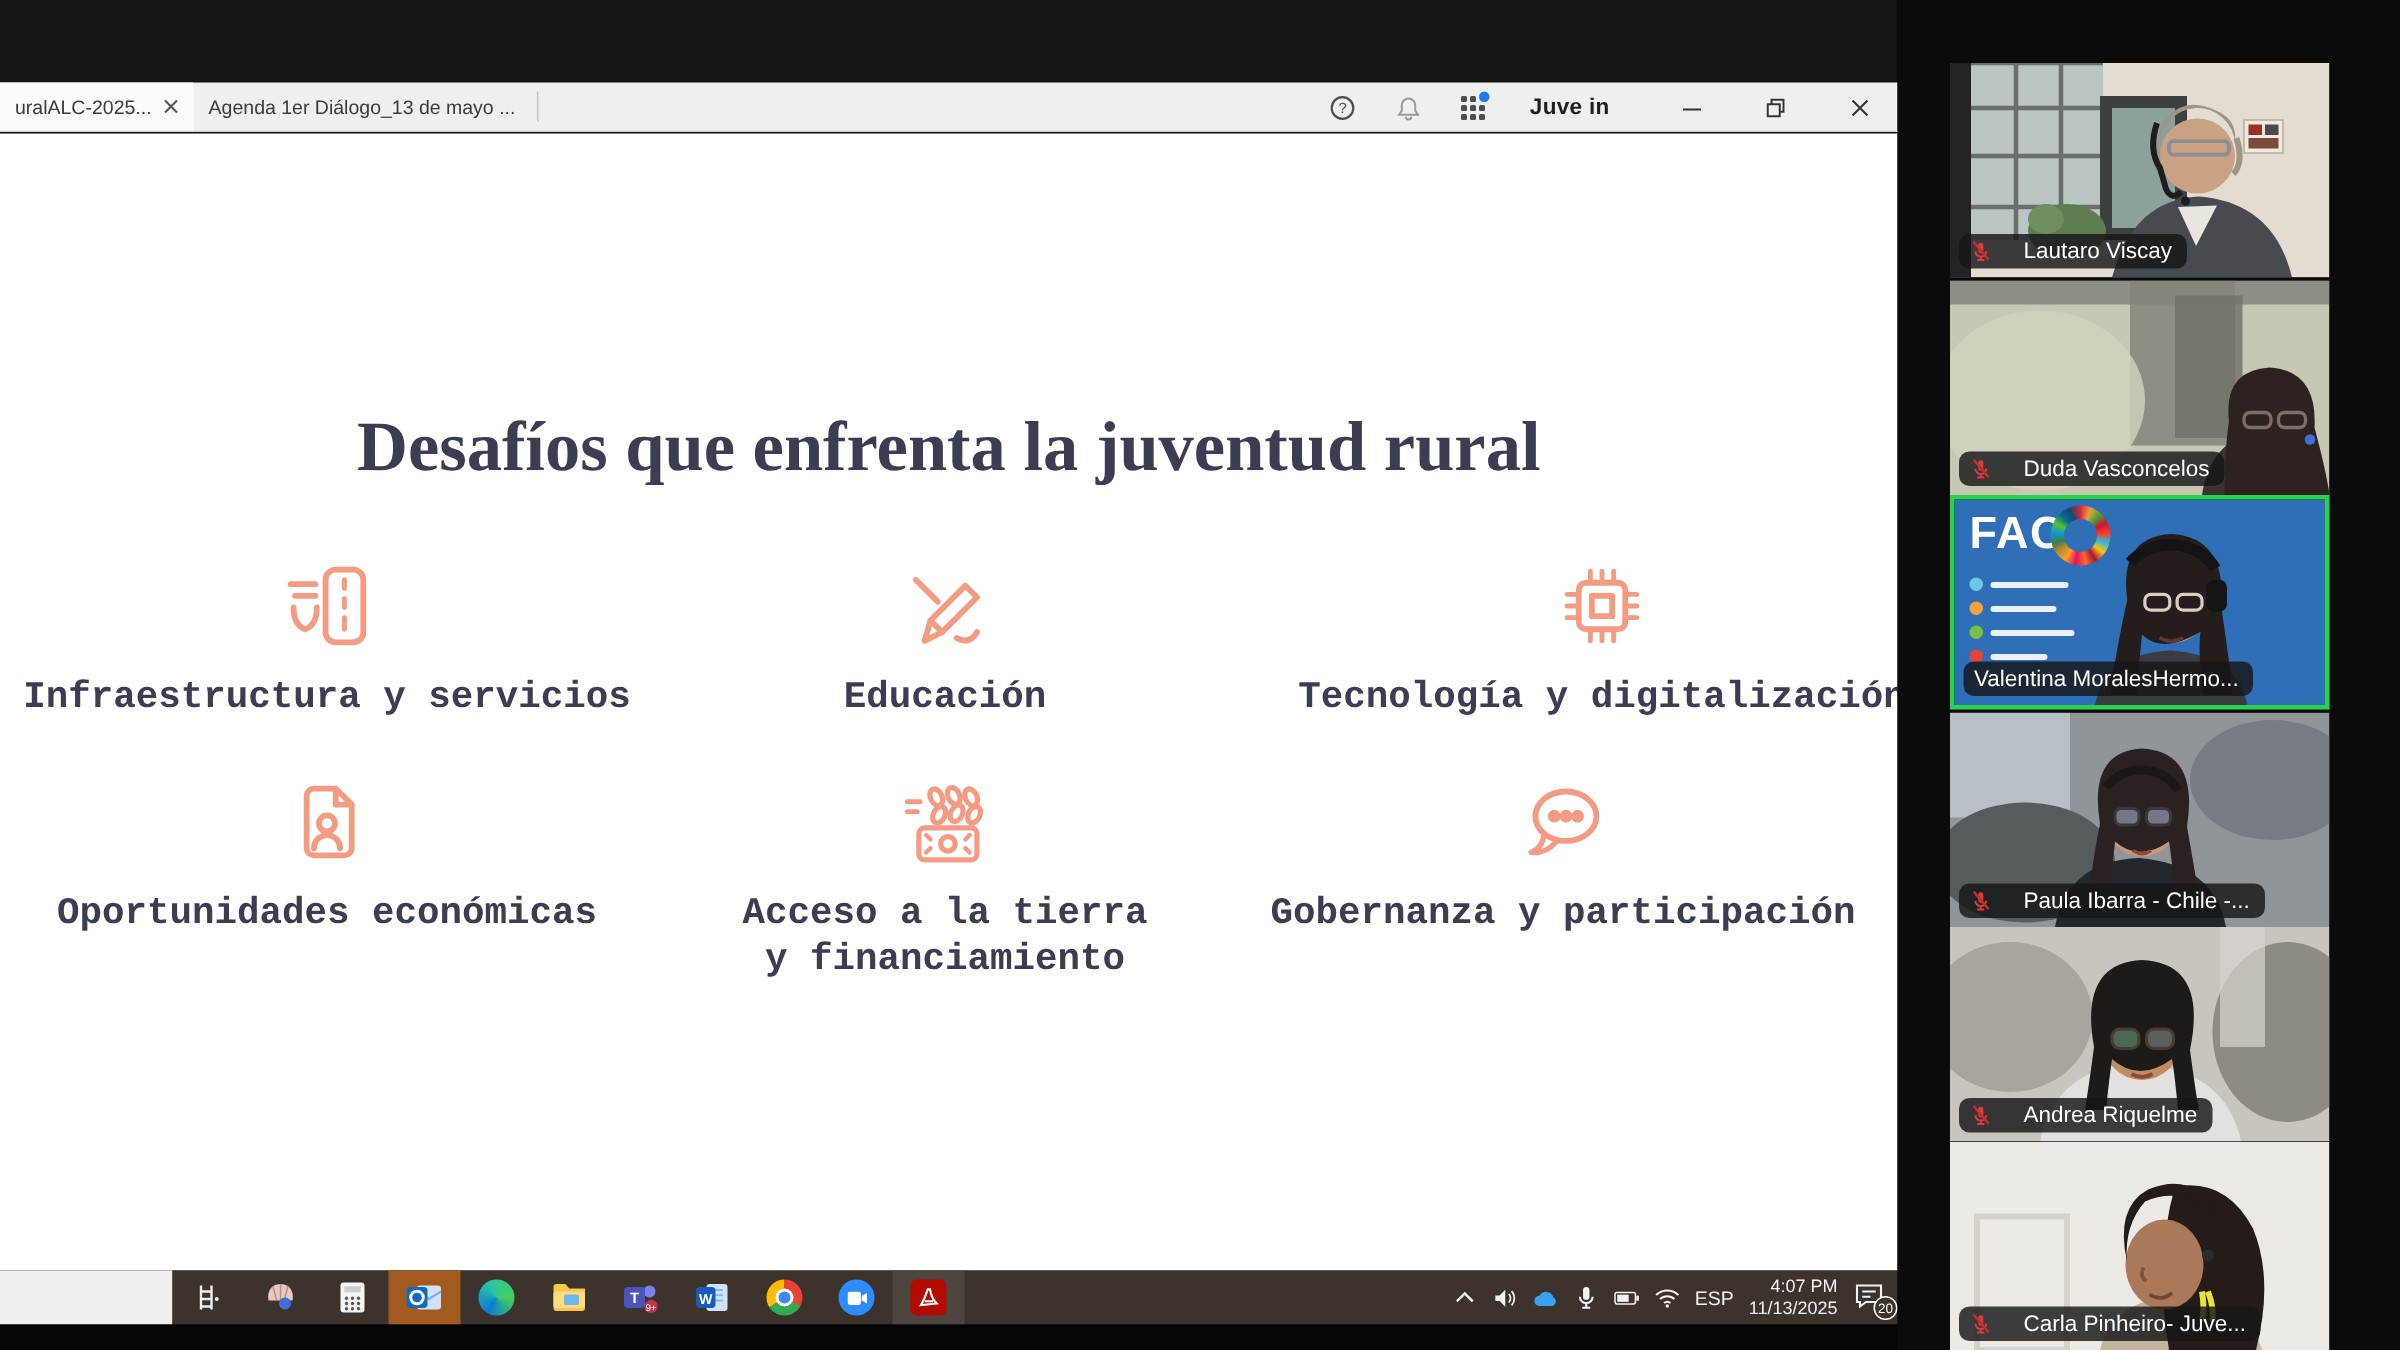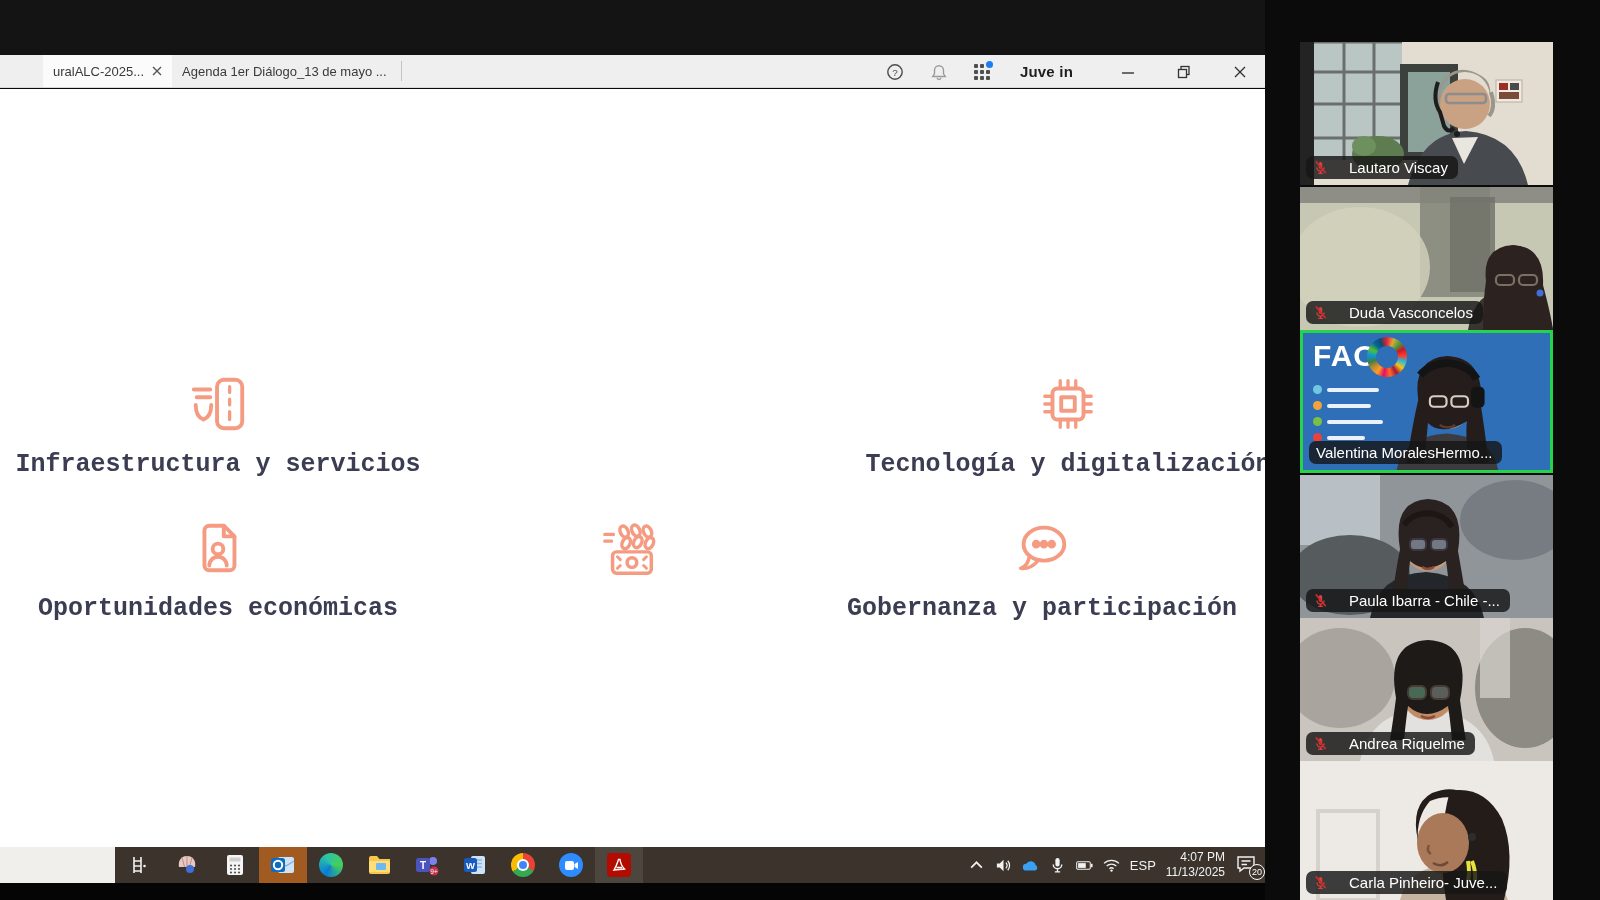--- a/index.html
+++ b/index.html
@@ -5,21 +5,21 @@
   * { margin:0; padding:0; box-sizing:border-box; }
   html,body { width:1600px; height:900px; overflow:hidden; background:#0b0b0b;
               font-family:"Liberation Sans", sans-serif; }
 
   
   #share { position:absolute; left:0; top:0; width:1265px; height:900px; background:#0a0a0a; }
   #topblack { position:absolute; left:0; top:0; width:1265px; height:55px; background:#141414; }
 
   
   #tabbar { position:absolute; left:0; top:55px; width:1265px; height:33px;
-            background:#efefef; border-bottom:1px solid #d9d9d9; display:flex; align-items:stretch;padding-left:43px; }
+            background:#efefef; border-bottom:1px solid #d9d9d9; display:flex; align-items:stretch; }
   .tab { display:flex; align-items:center; gap:8px; padding:0 10px; font-size:13px; color:#3a3a3a; }
   .tab.active { background:#fbfbfb; }
   .tab .x { width:10px; height:10px; }
   .tabsep { width:1px; height:20px; background:#c3c3c3; align-self:center; margin-left:4px; }
   #tab-actions { position:absolute; right:10px; top:55px; height:33px; display:flex; align-items:center; gap:26px; }
   .hicon { width:18px; height:18px; color:#4e4e4e; }
   #signin { font-size:15px; font-weight:bold; color:#1f1f1f; letter-spacing:.2px; margin:0 14px 0 4px; }
   .winbtn { width:30px; height:24px; display:flex; align-items:center; justify-content:center; color:#333; }
   .appsgrid { position:relative; width:16px; height:16px; }
   .appsgrid i { position:absolute; width:4px; height:4px; background:#4e4e4e; border-radius:1px; }
@@ -127,31 +127,41 @@
       </svg>
     </span>
     <span class="winbtn">
       <svg width="14" height="14" viewBox="0 0 14 14">
           <path d="M2 2 L12 12 M12 2 L2 12" stroke="#333" stroke-width="1.4"></path>
         </svg>
     </span>
   </div>
 
   <div id="slide">
+    <div id="slide-title">Desafíos que enfrenta la juventud rural</div>
 
     <div class="slide-item" style="left:10px; top:284px; width:416px;">
       <svg class="icn" width="62" height="62" viewBox="0 0 64 64" fill="none" stroke="#F49B82" stroke-width="4" stroke-linecap="round" stroke-linejoin="round">
         <rect x="31" y="7" width="26" height="50" rx="7"></rect>
         <path d="M44 14 V20 M44 27 V33 M44 40 V48" stroke-width="3.4"></path>
         <path d="M7 17 H24 M10 25 H24"></path>
         <path d="M9 33 q0 12 8 15 M25 33 q0 12 -8 15"></path>
       </svg>
       <div class="slide-label">Infraestructura y servicios</div>
     </div>
 
+    <div class="slide-item" style="left:426px; top:284px; width:408px;">
+      <svg class="icn" width="62" height="62" viewBox="0 0 64 64" fill="none" stroke="#F49B82" stroke-width="4" stroke-linecap="round" stroke-linejoin="round">
+        <path d="M22 42 L46 18 L54 26 L30 50 Z"></path>
+        <path d="M22 42 L18 56 L30 50"></path>
+        <path d="M12 14 L27 29"></path>
+        <path d="M40 54 q9 5 14 -4"></path>
+      </svg>
+      <div class="slide-label">Educación</div>
+    </div>
 
     <div class="slide-item" style="left:860px; top:284px; width:416px;">
       <svg class="icn" width="62" height="62" viewBox="0 0 64 64" fill="none" stroke="#F49B82" stroke-width="4" stroke-linecap="round" stroke-linejoin="round">
         <rect x="16" y="16" width="32" height="32" rx="5"></rect>
         <rect x="25" y="25" width="14" height="14"></rect>
         <path d="M24 16 V8 M32 16 V8 M40 16 V8 M24 56 V48 M32 56 V48 M40 56 V48 M16 24 H8 M16 32 H8 M16 40 H8 M56 24 H48 M56 32 H48 M56 40 H48" stroke-width="3.4"></path>
       </svg>
       <div class="slide-label">Tecnología y digitalización</div>
     </div>
 
@@ -171,20 +181,21 @@
         <circle cx="34" cy="47" r="5"></circle>
         <path d="M19 41 l3 3 M49 41 l-3 3 M19 53 l3 -3 M49 53 l-3 -3" stroke-width="3"></path>
         <path d="M6 18 h9 M6 25 h7" stroke-width="3.4"></path>
         <ellipse cx="26" cy="15" rx="4" ry="6" transform="rotate(-25 26 15)"></ellipse>
         <ellipse cx="28" cy="27" rx="4" ry="6" transform="rotate(25 28 27)"></ellipse>
         <ellipse cx="38" cy="14" rx="4" ry="6" transform="rotate(-25 38 14)"></ellipse>
         <ellipse cx="40" cy="26" rx="4" ry="6" transform="rotate(25 40 26)"></ellipse>
         <ellipse cx="50" cy="15" rx="4" ry="6" transform="rotate(-25 50 15)"></ellipse>
         <ellipse cx="52" cy="27" rx="4" ry="6" transform="rotate(25 52 27)"></ellipse>
       </svg>
+      <div class="slide-label narrow">Acceso a la tierra y financiamiento</div>
     </div>
 
     <div class="slide-item" style="left:834px; top:428px; width:416px;">
       <svg class="icn" width="62" height="62" viewBox="0 0 64 64" fill="none" stroke="#F49B82" stroke-width="4" stroke-linecap="round" stroke-linejoin="round">
         <ellipse cx="34" cy="28" rx="21" ry="17"></ellipse>
         <path d="M19 40 q-1 10 -9 13 q10 1 17 -7" stroke-width="3.6"></path>
         <circle cx="26" cy="28" r="2.4" fill="#F49B82"></circle>
         <circle cx="34" cy="28" r="2.4" fill="#F49B82"></circle>
         <circle cx="42" cy="28" r="2.4" fill="#F49B82"></circle>
       </svg>

